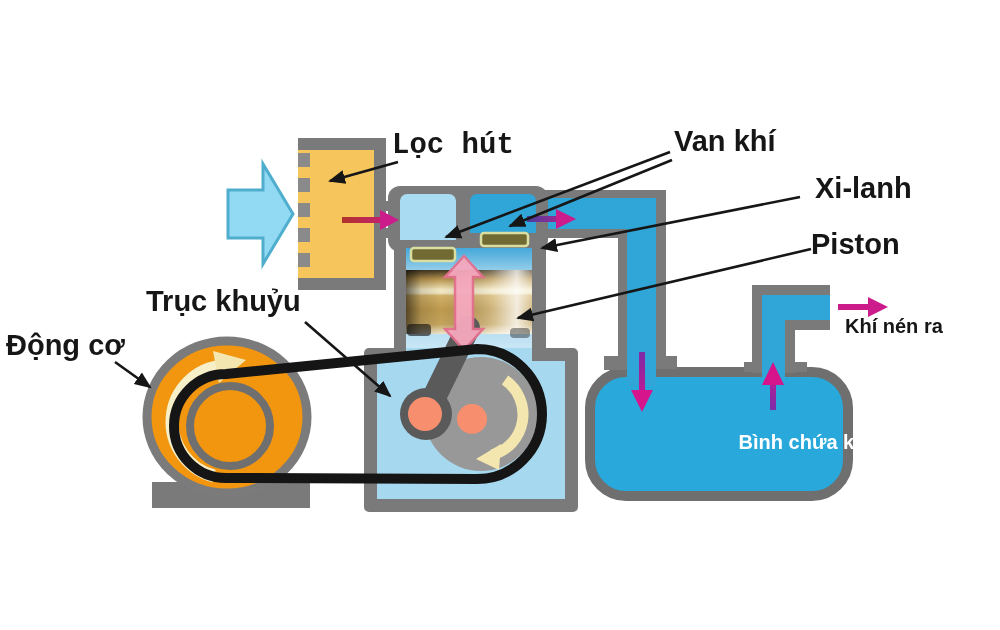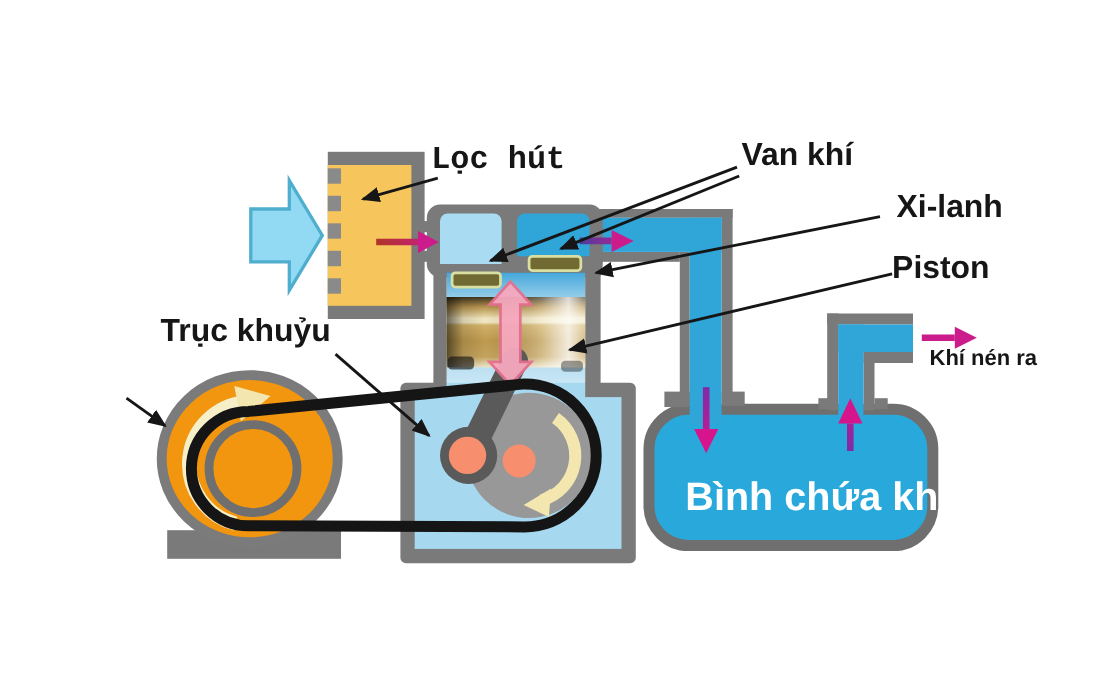--- a/index.html
+++ b/index.html
@@ -6,22 +6,22 @@
   #stage{
     position:relative;width:1000px;height:630px;background:#ffffff;
     font-family:"Liberation Sans", sans-serif;overflow:hidden;
   }
   #diagram-svg{position:absolute;left:0;top:0;}
   .lbl{
     position:absolute;font-weight:bold;color:#161616;font-size:29px;
     line-height:1.05;white-space:nowrap;letter-spacing:0px;
   }
   .lbl-tank{
-    position:absolute;left:623px;top:431px;width:262px;text-align:left;
-    color:#ffffff;font-weight:bold;font-size:36px;white-space:nowrap;
+    position:absolute;left:610px;top:431px;width:262px;text-align:right;
+    color:#ffffff;font-weight:bold;font-size:20px;white-space:nowrap;
   }
   .lbl-dongco{left:6px;top:330px;}
   .lbl-khihutvao{left:24px;top:197px;}
   .lbl-truckhuyu{left:146px;top:286px;}
   .lbl-lochut{left:392px;top:131px;font-family:Liberation Mono, monospace;}
   .lbl-vankhi{left:674px;top:126px;}
   .lbl-xilanh{left:815px;top:173px;}
   .lbl-piston{left:811px;top:229px;}
   .lbl-khinenra{left:845px;top:316px;font-size:20px;}
 </style>
@@ -210,15 +210,16 @@
     <line x1="305" y1="322" x2="390" y2="396" marker-end="url(#ah)"></line>
     <line x1="115" y1="362" x2="150" y2="387" marker-end="url(#ah)"></line>
   </g>
 </svg>
 
   <div class="lbl lbl-lochut">Lọc hút</div>
   <div class="lbl lbl-vankhi">Van khí</div>
   <div class="lbl lbl-xilanh">Xi-lanh</div>
   <div class="lbl lbl-truckhuyu">Trục khuỷu</div>
   <div class="lbl lbl-piston">Piston</div>
+  <div class="lbl lbl-dongco">Động cơ</div>
   <div class="lbl-tank">Bình chứa khí</div>
   <div class="lbl lbl-khinenra">Khí nén ra</div>
 </div>
 
 </body></html>

